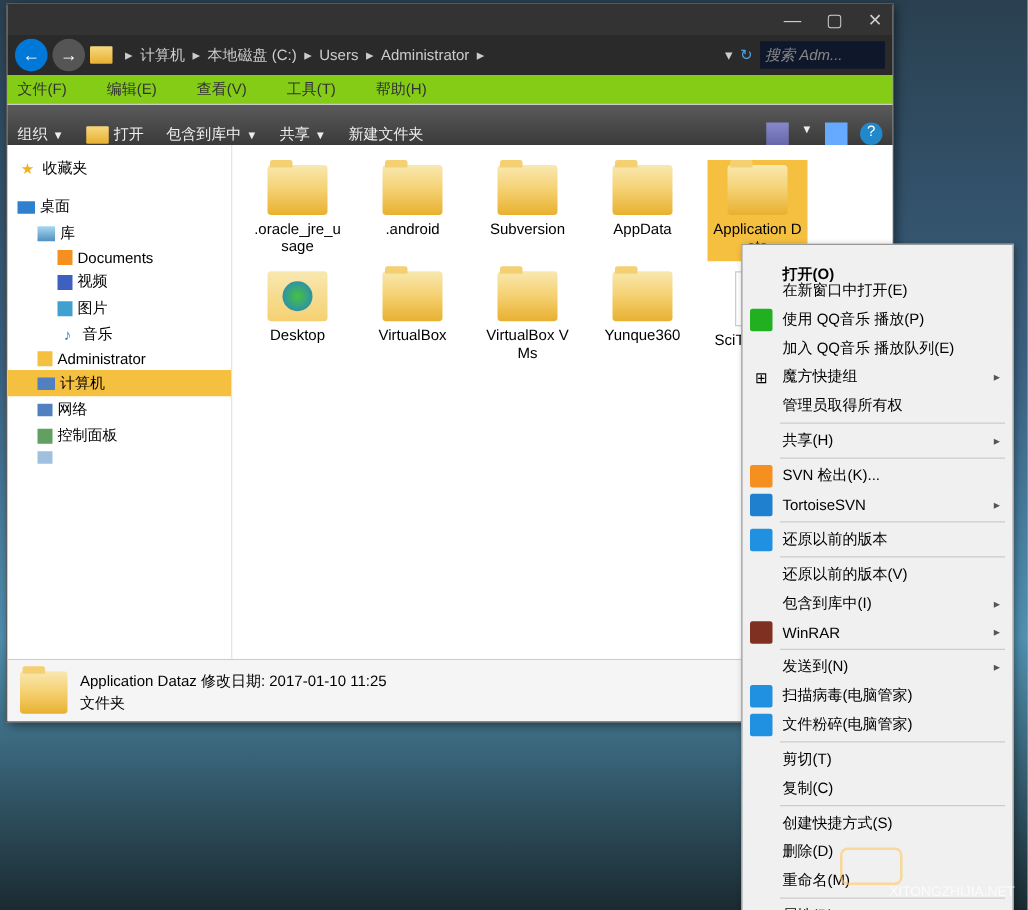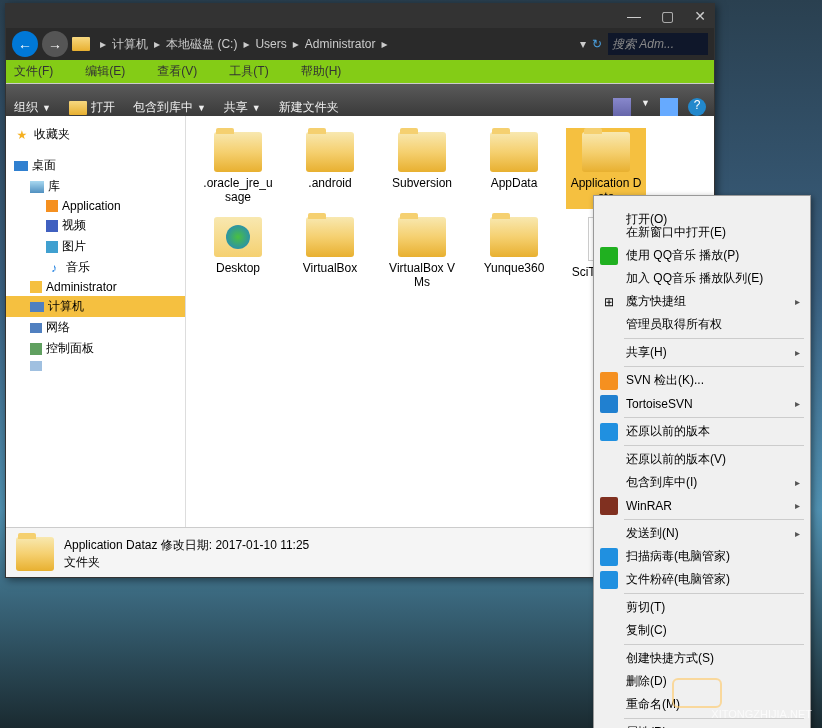--- a/index.html
+++ b/index.html
@@ -48,21 +48,21 @@
 .file-label { margin-top: 4px; word-break: break-all; line-height: 1.2; }
 .status-bar { height: 50px; background: #f5f5f5; border-top: 1px solid #ccc; display: flex; align-items: flex-end; padding: 6px 10px; gap: 10px; }
 .status-icon { width: 38px; height: 34px; }
 .status-text { line-height: 1.4; }
 .context-menu { position: absolute; top: 195px; left: 593px; width: 218px; background: #f0f0f0; border: 1px solid #999; box-shadow: 2px 2px 6px rgba(0,0,0,0.4); padding: 2px; }
 .ctx-item { display: flex; align-items: center; height: 23px; padding: 0 8px 0 4px; gap: 8px; cursor: pointer; }
 .ctx-icon { width: 18px; height: 18px; display: inline-flex; align-items: center; justify-content: center; flex-shrink: 0; }
 .ctx-label { flex: 1; }
 .ctx-sub { color: #555; font-size: 10px; }
 .ctx-sep { height: 1px; background: #ccc; margin: 2px 4px 2px 28px; }
-.ctx-bold { font-weight: normal; margin-top: 20px; }
+.ctx-bold { font-weight: bold; margin-top: 20px; }
 .watermark { position: absolute; bottom: 8px; right: 10px; color: rgba(255,255,255,0.7); font-size: 11px; }
 .watermark-logo { position: absolute; bottom: 20px; right: 100px; width: 50px; height: 30px; border: 2px solid rgba(255,200,100,0.6); border-radius: 6px; }
 </style>
 </head>
 <body>
 
 <div class="desktop-bg"></div>
 
 <div class="window">
   <div class="titlebar">
@@ -143,21 +143,21 @@
       <div class="tree-item tree-indent-0">
           <span class="tree-icon" style="background:#3080d0;width:14px;height:10px"></span>
           <span>桌面</span>
         </div>
       <div class="tree-item tree-indent-1">
           <span class="tree-icon" style="background:linear-gradient(#a8d8f0,#5090c0);width:14px;height:12px"></span>
           <span>库</span>
         </div>
       <div class="tree-item tree-indent-2">
           <span class="tree-icon" style="background:#f59020;width:12px;height:12px"></span>
-          <span>Application</span>
+          <span>Documents</span>
         </div>
       <div class="tree-item tree-indent-2">
           <span class="tree-icon" style="background:#4060c0;width:12px;height:12px"></span>
           <span>视频</span>
         </div>
       <div class="tree-item tree-indent-2">
           <span class="tree-icon" style="background:#40a0d0;width:12px;height:12px"></span>
           <span>图片</span>
         </div>
       <div class="tree-item tree-indent-2">

